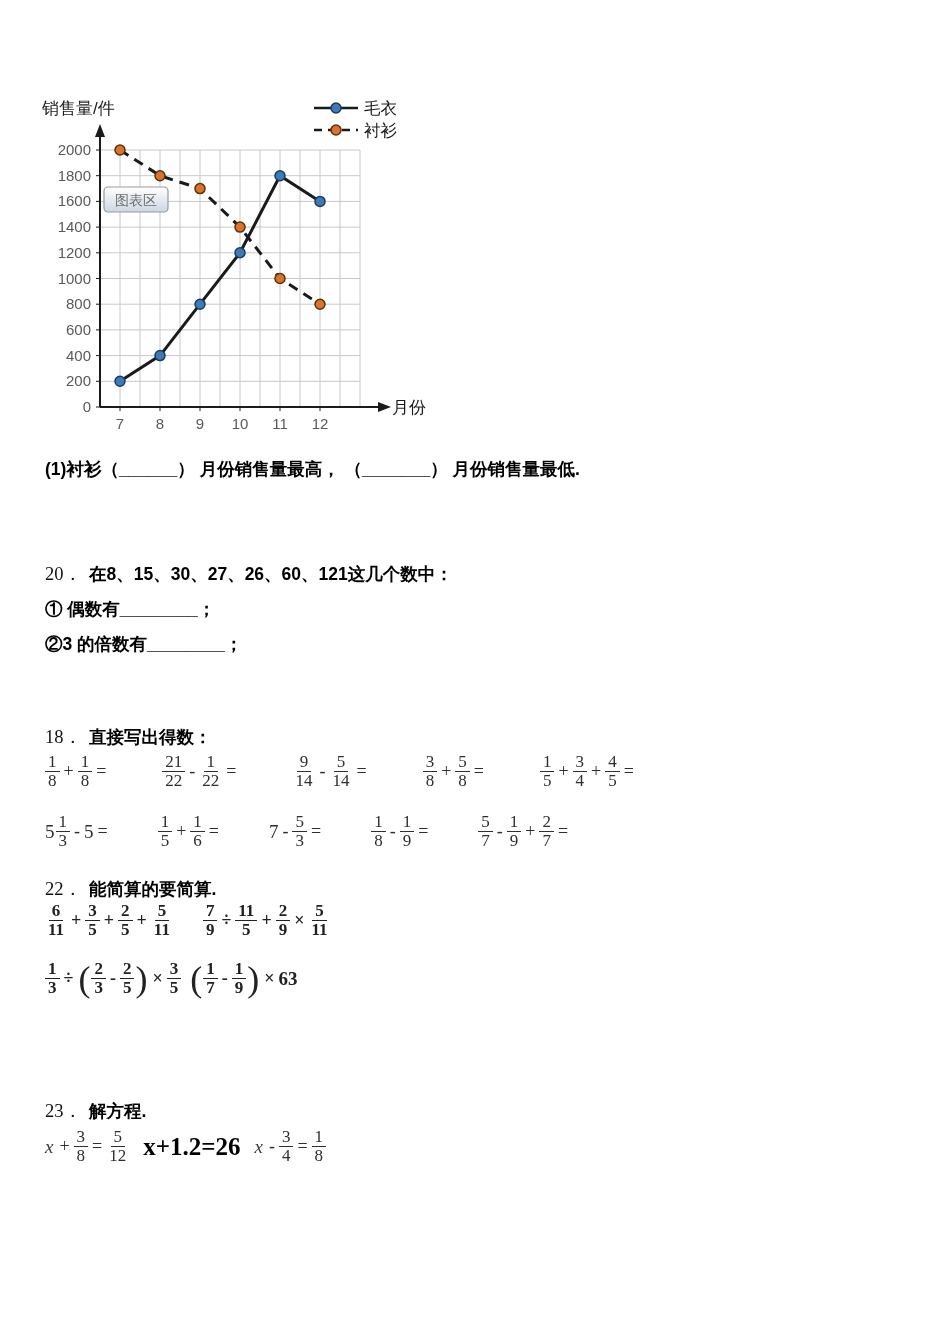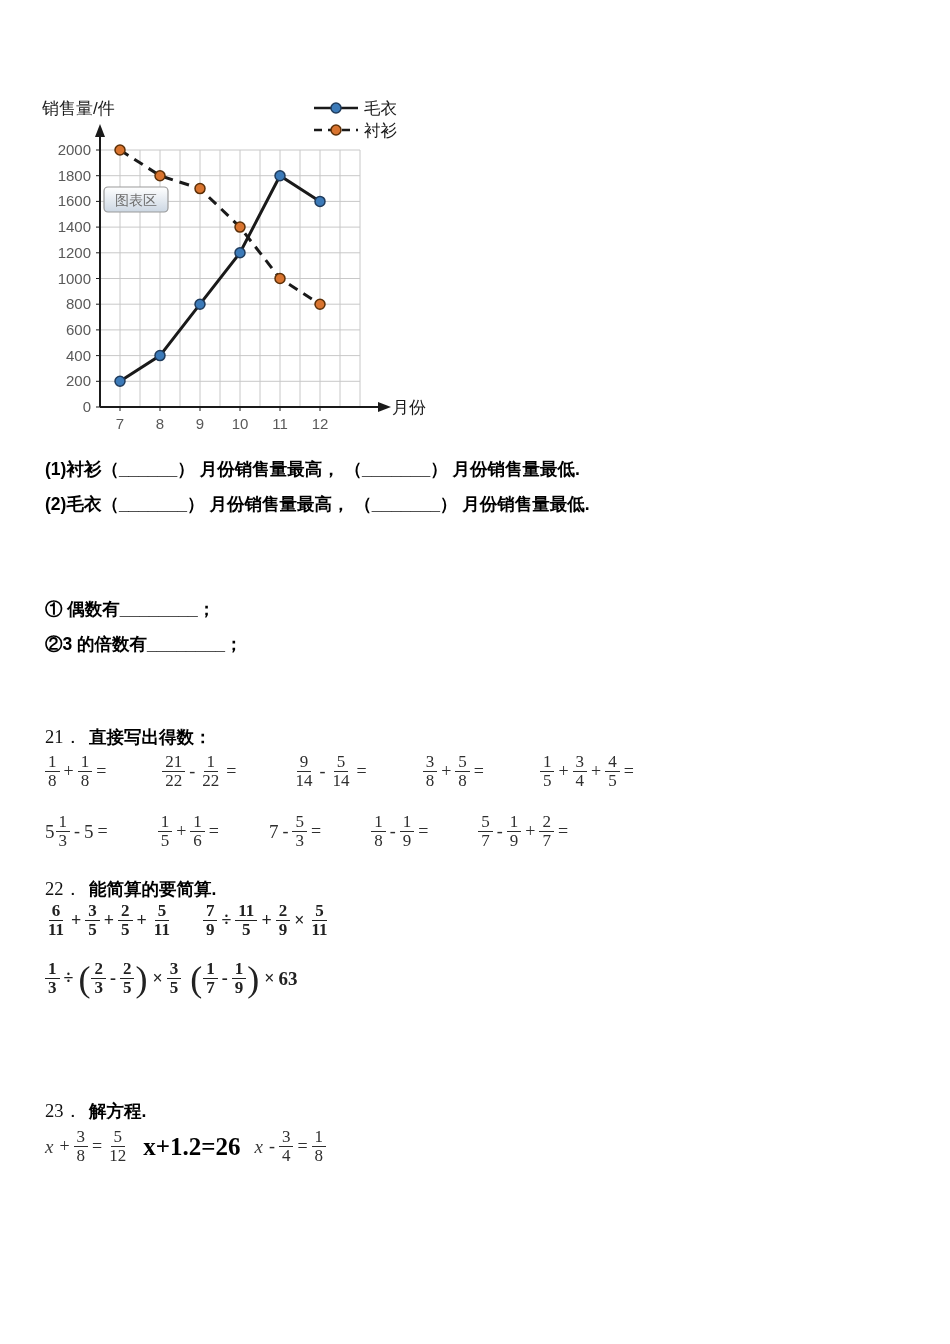--- a/index.html
+++ b/index.html
@@ -135,28 +135,30 @@
       </g>
       <text x="2" y="26" font-size="17" fill="#1a1a1a" font-family="Liberation Sans, sans-serif">销售量/件</text>
       <text x="352" y="325" font-size="17" fill="#1a1a1a" font-family="Liberation Sans, sans-serif">月份</text>
       <g>
         <rect x="64" y="99" width="64" height="25" rx="4" fill="url(#tg)" stroke="#999999" stroke-width="1.2"></rect>
         <text x="96" y="117" text-anchor="middle" font-size="14" fill="#6e6e6e" font-family="Liberation Sans, sans-serif">图表区</text>
       </g>
     </svg>
 
   <div class="line bold-cn" style="top:457px">(1)衬衫（______） 月份销售量最高， （_______） 月份销售量最低.</div>
-  <div class="line bold-cn" style="top:492px">(2)毛衣（_______） 月份销售量最高， （_______） 月份销售量最低.</div>
-
+
+  <div class="line" style="top:561px">
+    <span class="qnum">20．</span><span class="bold-cn">在8、15、30、27、26、60、121这几个数中：</span>
+  </div>
   <div class="line bold-cn" style="top:597px">① 偶数有________；</div>
   <div class="line bold-cn" style="top:632px">②3 的倍数有________；</div>
 
 
   <div class="line" style="top:724px">
-    <span class="qnum">21．</span><span class="bold-cn">直接写出得数：</span>
+    <span class="qnum">18．</span><span class="bold-cn">直接写出得数：</span>
   </div>
   <div class="mrow gap-q21a" style="top:753px">
     <span class="math">
         <span class="frac">
           <span class="fn">1</span>
           <span class="fd">8</span>
         </span>
         <span class="op">+</span>
         <span class="frac">
           <span class="fn">1</span>

